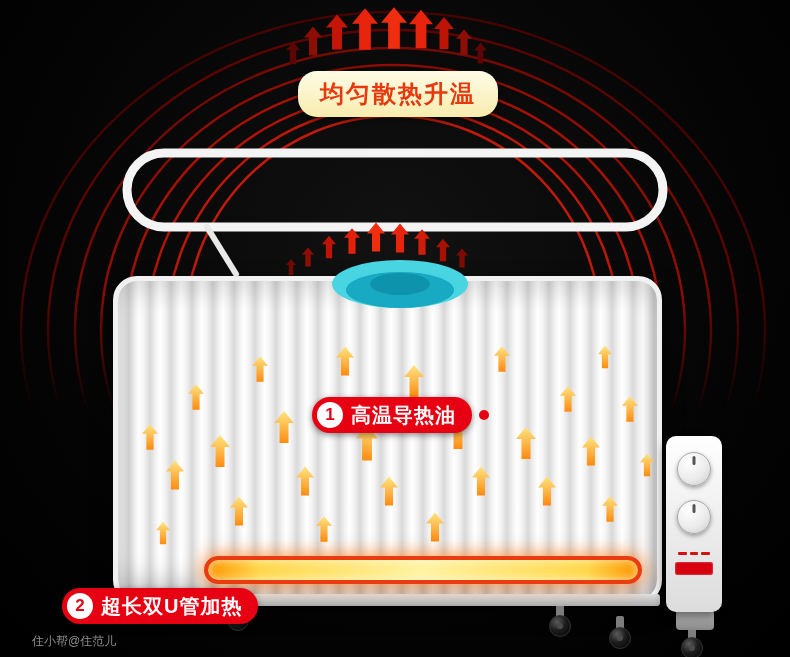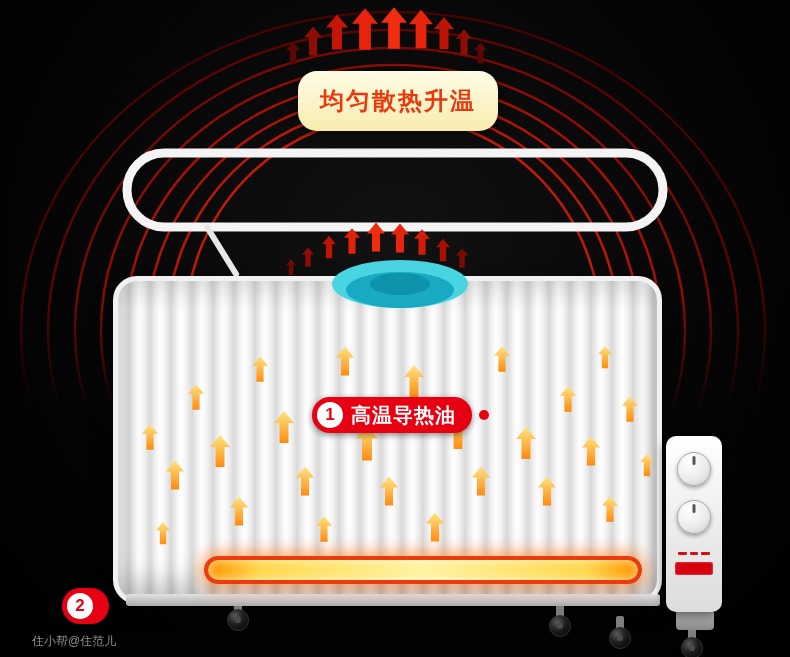--- a/index.html
+++ b/index.html
@@ -27,21 +27,21 @@
     box-shadow:inset 0 14px 20px rgba(0,0,0,.10), inset 0 -18px 24px rgba(0,0,0,.20), 0 8px 20px rgba(0,0,0,.55);
   }
   .body-base{
     left:126px;top:594px;width:534px;height:12px;z-index:4;border-radius:3px;
     background:linear-gradient(#e2e2e2,#ababab);
   }
 
   
   .top-badge{
     left:298px;top:71px;height:38px;z-index:4;display:flex;align-items:center;
-    padding:11px 22px;border-radius:19px;
+    padding:4px 22px;border-radius:19px;
     background:linear-gradient(#fffce6,#f7ecae);
     color:#e8380d;font-size:24px;font-weight:800;letter-spacing:2px;
     box-shadow:0 2px 8px rgba(0,0,0,.5);
   }
   .callout{
     z-index:5;height:36px;display:flex;align-items:center;gap:8px;
     padding:0 16px 0 5px;border-radius:18px;background:#e60012;
     color:#fff;font-size:20px;font-weight:700;letter-spacing:1px;
     box-shadow:0 2px 6px rgba(0,0,0,.45);
   }
@@ -208,20 +208,21 @@
   <div class="abs callout callout-oil">
     <span class="num">1</span>
     <span>高温导热油</span>
     <span class="leader-dot"></span>
   </div>
 
   <div class="abs heating-tube"></div>
 
   <div class="abs callout callout-tube">
     <span class="num">2</span>
+    <span>超长双U管加热</span>
   </div>
 
   <div class="abs control-panel">
     <div class="knob knob-1"></div>
     <div class="knob knob-2"></div>
     <div class="panel-marks">
         <i></i>
         <i></i>
         <i></i>
       </div>

